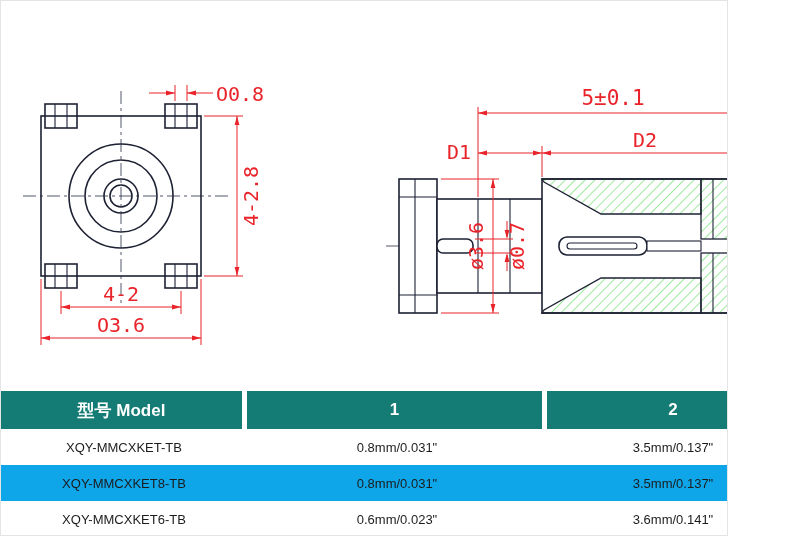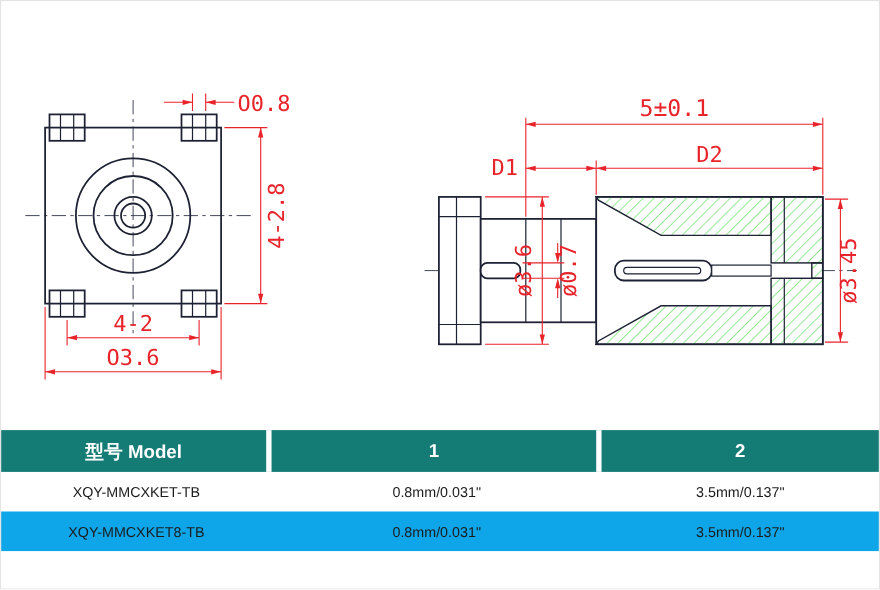--- a/index.html
+++ b/index.html
@@ -1,16 +1,16 @@
 <!DOCTYPE html>
 <html><head>
 <meta charset="utf-8">
 <style>
   html,body{margin:0;padding:0;background:#fff;}
-  .page{position:relative;width:800px;height:536px;background:#fff;box-sizing:border-box;border:1px solid #e4e4e4;overflow:hidden;font-family:"Liberation Sans",sans-serif;}
+  .page{position:relative;width:728px;height:536px;background:#fff;box-sizing:border-box;border:1px solid #e4e4e4;overflow:hidden;font-family:"Liberation Sans",sans-serif;}
   .drawing{position:absolute;left:0;top:0;width:800px;height:390px;}
 
   
   .ol{fill:none;stroke:#1d2133;stroke-width:1.6;}
   .olw{fill:#fff;stroke:#1d2133;stroke-width:1.6;}
   .ol2{stroke:#1d2133;stroke-width:1.1;fill:none;}
   .cl{stroke:#2a2f45;stroke-width:0.8;stroke-dasharray:13 4 3 4;fill:none;}
   .red{stroke:#e8232a;stroke-width:1;fill:none;}
   .redf{fill:#e8232a;stroke:none;}
   .dimtext{fill:#e8232a;font-family:"DejaVu Sans Mono",monospace;font-size:20px;}
@@ -201,15 +201,20 @@
       <div class="td">0.8mm/0.031"</div>
       <div class="td">3.5mm/0.137"</div>
     </div>
 
     <div class="tr alt">
       <div class="td">XQY-MMCXKET8-TB</div>
       <div class="td">0.8mm/0.031"</div>
       <div class="td">3.5mm/0.137"</div>
     </div>
 
+    <div class="tr">
+      <div class="td">XQY-MMCXKET6-TB</div>
+      <div class="td">0.6mm/0.023"</div>
+      <div class="td">3.6mm/0.141"</div>
+    </div>
   </div>
 
 </div>
 
 </body></html>

